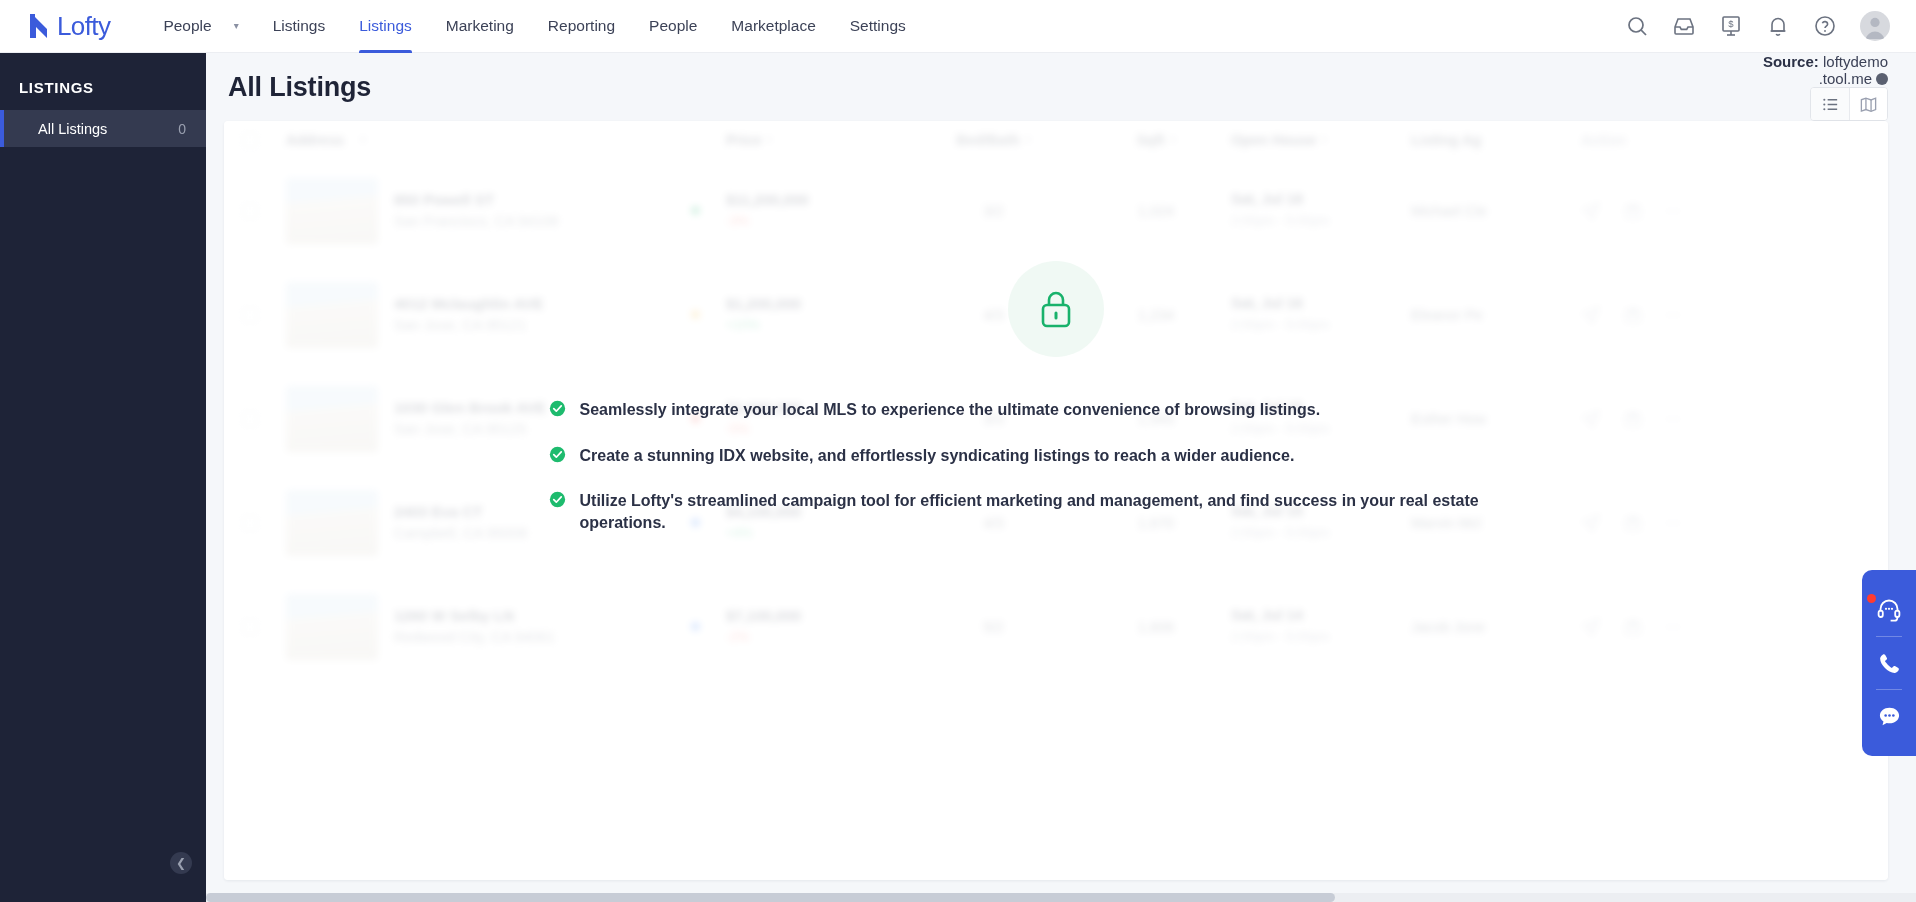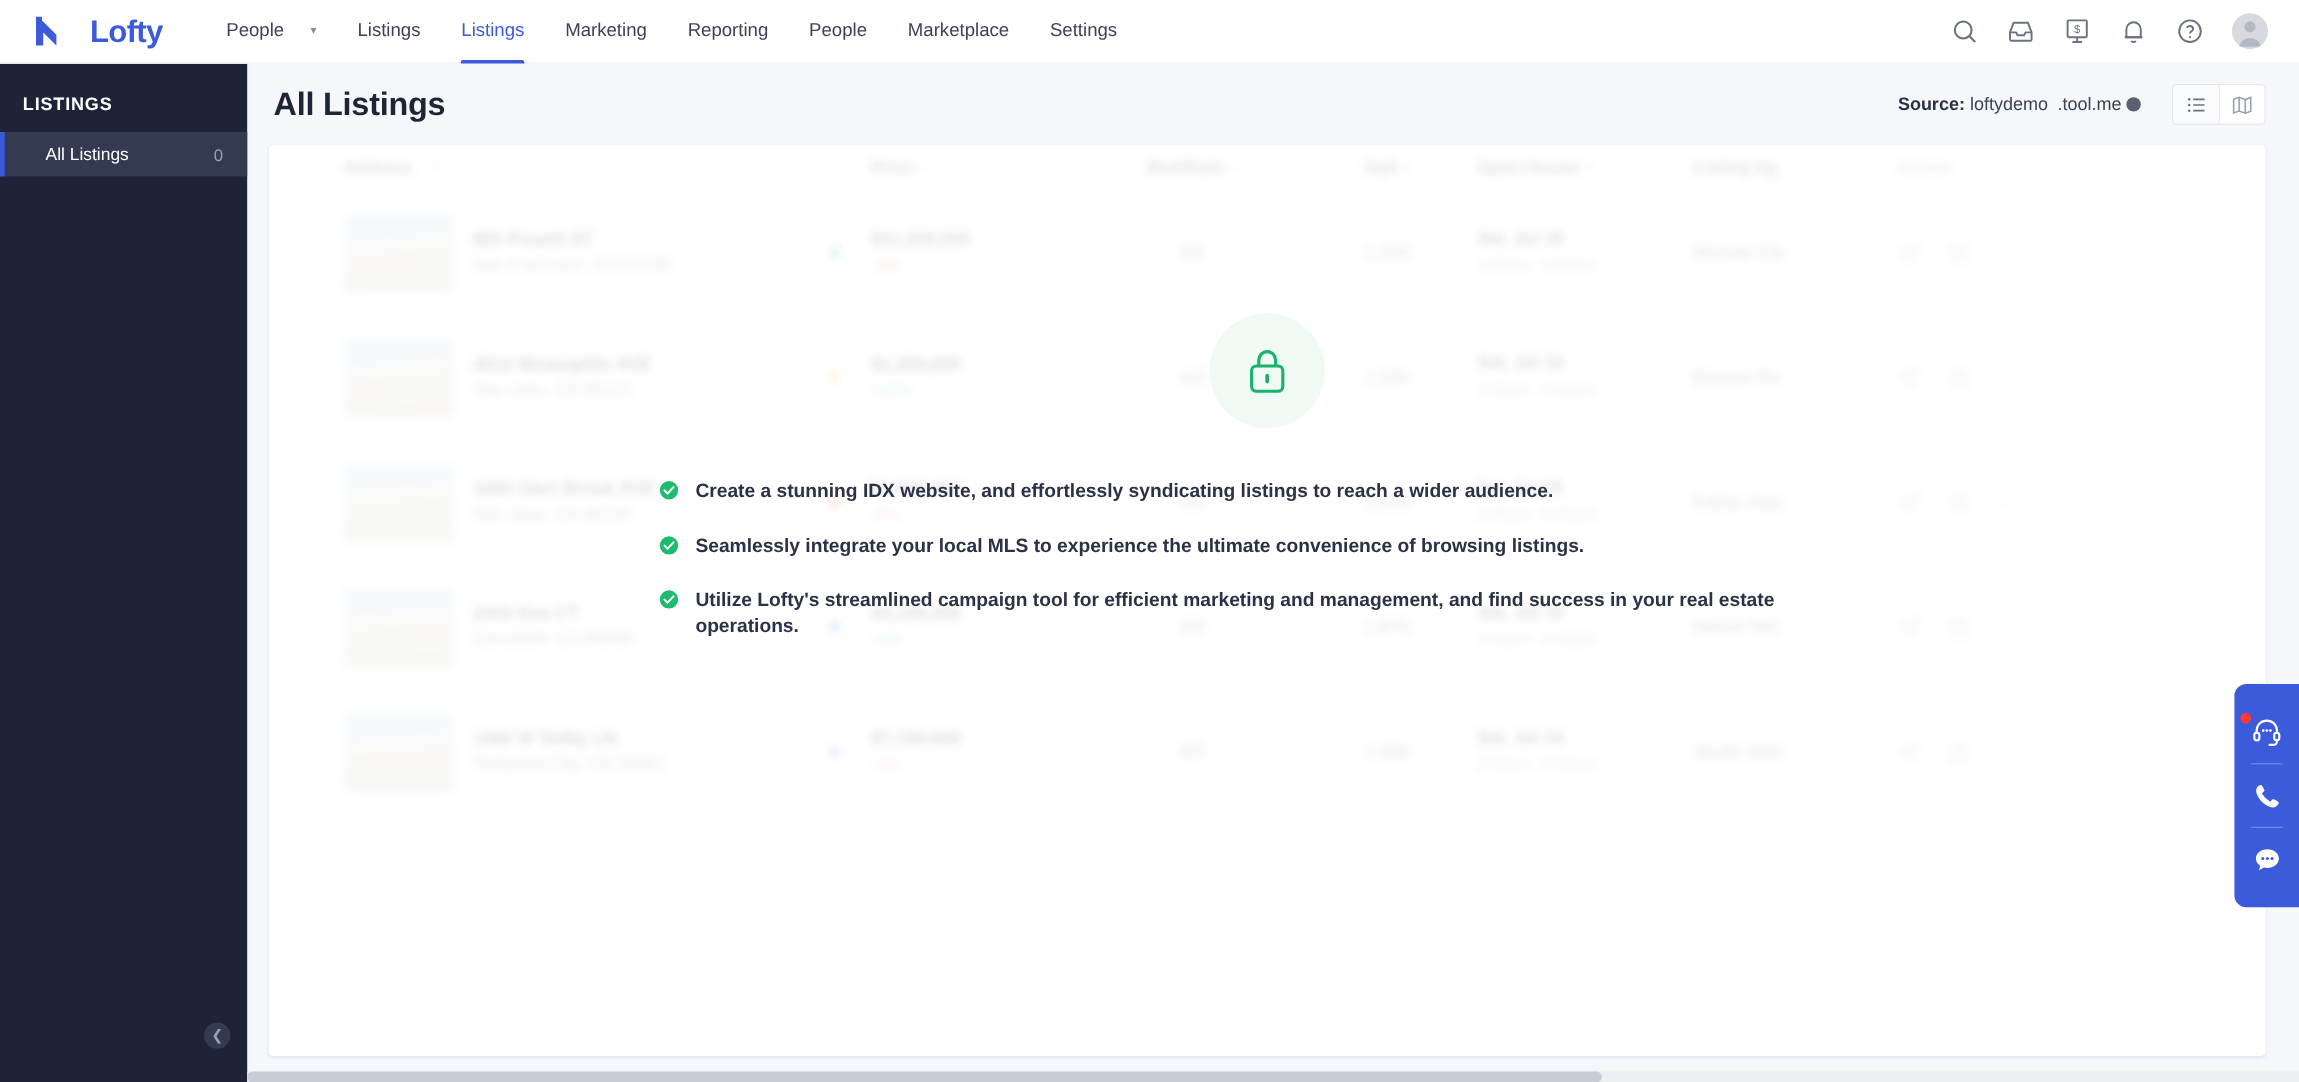--- a/index.html
+++ b/index.html
@@ -13,22 +13,22 @@
 
   
   .topnav {
     position: absolute; top:0; left:0; right:0; height:53px;
     background:#fff; display:flex; align-items:center;
     border-bottom:1px solid #eceef2; z-index:40;
   }
   .logo { display:flex; align-items:center; margin-left:26px; margin-right:36px; }
   .logo svg { display:block; }
   .logo-text {
-    font-size:26px; font-weight:bold; color:#3b5bdb; letter-spacing:-0.6px;
-    margin-left:23px; line-height:1;
+    font-size:26px; font-weight:normal; color:#3b5bdb; letter-spacing:-0.6px;
+    margin-left:5px; line-height:1;
   }
   .navitems { display:flex; align-items:center; height:53px; }
   .navitem {
     position:relative; height:53px; display:flex; align-items:center;
     padding:0 17px; font-size:15.5px; color:#3c4257; cursor:pointer;
     white-space:nowrap;
     gap:16px;
   }
   .navitem.active { color:#3b5bdb; }
   .navitem.active:after{
@@ -78,21 +78,21 @@
   
   .content {
     position:absolute; top:53px; left:206px; right:0; bottom:0;
     background:#f5f7fa; overflow:hidden;
   }
   .pagehead {
     height:68px; display:flex; align-items:center;
     padding:0 28px 0 22px;
   }
   .pagetitle { font-size:27px; font-weight:bold; color:#1f2437; letter-spacing:-0.2px; }
-  .headright { margin-left:auto; display:flex; align-items:center; }
+  .headright { margin-left:auto; display:flex; align-items:flex-end;flex-direction:column; }
   .source {
     font-size:15px; color:#3c4257; white-space:nowrap;
     max-width:128px; overflow:hidden; text-overflow:clip;
   }
   .source b { color:#2b3146; font-weight:bold; }
   .source-tail {
     font-size:15px; color:#3c4257; margin-left:8px; white-space:nowrap;
     display:flex; align-items:center; gap:4px;
   }
   .src-dot{
@@ -577,28 +577,28 @@
             <line x1="20" y1="25" x2="20" y2="30" stroke-width="3" stroke-linecap="round"></line>
           </svg>
         </div>
 
         <div class="bullets">
           <div class="bullet">
             <svg class="check" width="17" height="17" viewBox="0 0 20 20">
               <circle cx="10" cy="10" r="9" fill="#1ebb6e"></circle>
               <path d="M5.6 10.2 L8.6 13.2 L14.4 7" stroke="#fff" stroke-width="2" fill="none" stroke-linecap="round" stroke-linejoin="round"></path>
             </svg>
-            <div class="btext">Create a stunning IDX website, and effortlessly syndicating listings to reach a wider audience.</div>
+            <div class="btext">Seamlessly integrate your local MLS to experience the ultimate convenience of browsing listings.</div>
           </div>
           <div class="bullet">
             <svg class="check" width="17" height="17" viewBox="0 0 20 20">
               <circle cx="10" cy="10" r="9" fill="#1ebb6e"></circle>
               <path d="M5.6 10.2 L8.6 13.2 L14.4 7" stroke="#fff" stroke-width="2" fill="none" stroke-linecap="round" stroke-linejoin="round"></path>
             </svg>
-            <div class="btext">Seamlessly integrate your local MLS to experience the ultimate convenience of browsing listings.</div>
+            <div class="btext">Create a stunning IDX website, and effortlessly syndicating listings to reach a wider audience.</div>
           </div>
           <div class="bullet">
             <svg class="check" width="17" height="17" viewBox="0 0 20 20">
               <circle cx="10" cy="10" r="9" fill="#1ebb6e"></circle>
               <path d="M5.6 10.2 L8.6 13.2 L14.4 7" stroke="#fff" stroke-width="2" fill="none" stroke-linecap="round" stroke-linejoin="round"></path>
             </svg>
             <div class="btext">Utilize Lofty's streamlined campaign tool for efficient marketing and management, and find success in your real estate operations.</div>
           </div>
         </div>
 

